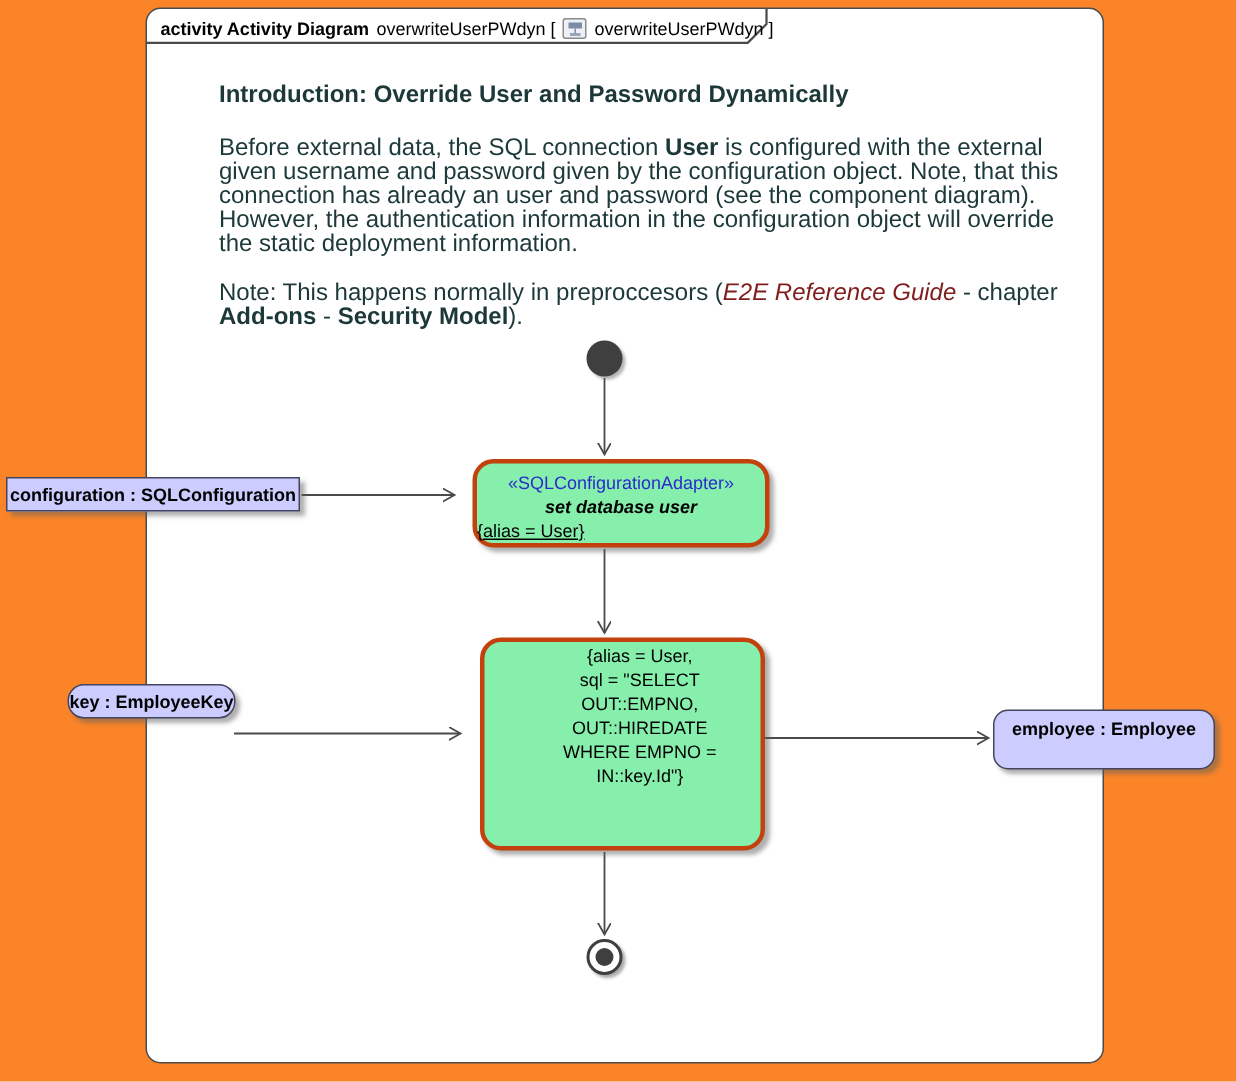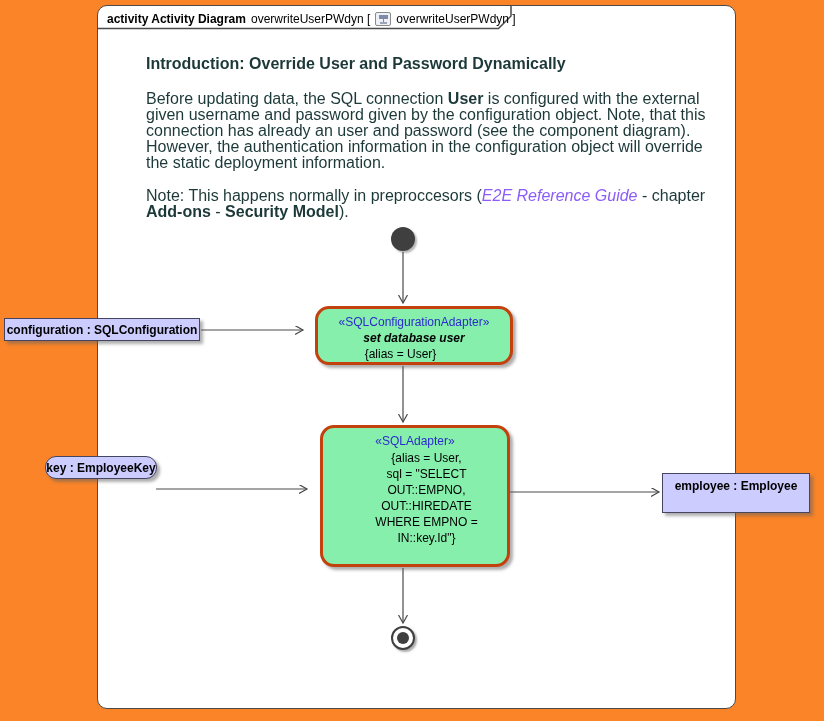--- a/index.html
+++ b/index.html
@@ -30,21 +30,21 @@
   .dgm-icon .b{left:7px;top:6px;width:1px;height:4px;}
   .dgm-icon .c{left:4px;top:9px;width:7px;height:2px;background:#9aa5bd;}
   
   .intro{
     position:absolute;left:48px;top:50px;width:566px;
     font-size:16px;line-height:16px;color:#1C3838;
   }
   .intro .head{font-weight:bold;margin:0 0 19px 0;}
   .intro p{margin:0 0 17px 0;}
   .intro b{font-weight:bold;}
-  .link{color:#8b5cf6;font-style:italic;text-decoration:none;cursor:pointer;}
+  .link{color:#7f1d1d;font-style:italic;text-decoration:none;cursor:pointer;}
   
   .edges{position:absolute;left:0;top:0;pointer-events:none;}
   .initial-node{
     position:absolute;left:391px;top:227px;width:24px;height:24px;
     border-radius:50%;background:#3F3F3F;
     box-shadow:2px 2px 2px rgba(90,90,90,.45);
   }
   .final-node{
     position:absolute;left:391px;top:626px;width:24px;height:24px;box-sizing:border-box;
     border:2px solid #3F3F3F;border-radius:50%;background:#fff;
@@ -56,36 +56,36 @@
   }
   .action{
     position:absolute;box-sizing:border-box;
     background:#86efac;border:3px solid #c2410c;border-radius:14px;
     box-shadow:3px 3px 3px rgba(95,95,95,.5);
     font-size:12px;color:#000;text-align:center;margin-left:10px;
   }
   .action .stereo{color:#2B2BCC;margin-top:6px;line-height:15px;}
   .action .name{font-weight:bold;line-height:16px;font-style:italic;}
   .action1{left:305px;top:306px;width:198px;height:59px;}
-  .action1 .constraint{text-align:center;padding-right:27px;line-height:17px;}
+  .action1 .constraint{text-align:left;padding-right:27px;line-height:17px;text-decoration:underline;}
   .action2{left:310px;top:425px;width:190px;height:142px;}
   .action2 .body{
     text-align:center;padding:1px 4px 0 27px;line-height:16px;
   }
   .action2 .body span{display:block;}
   .objnode{
     position:absolute;box-sizing:border-box;
     background:#CCCCFF;border:1px solid #45455F;
     box-shadow:3px 3px 3px rgba(95,95,95,.5);
     font-size:12px;font-weight:bold;color:#000;
     display:flex;align-items:center;justify-content:center;white-space:nowrap;
   }
   .obj-config{left:4px;top:318px;width:196px;height:23px;}
   .obj-key{left:45px;top:456px;width:112px;height:23px;border-radius:11px;}
-  .obj-employee{left:662px;top:473px;width:148px;height:40px;align-items:flex-start;padding-top:5px;}
+  .obj-employee{left:662px;top:473px;width:148px;height:40px;align-items:flex-start;padding-top:5px;border-radius:10px;}
 </style>
 </head>
 <body>
 
 <div class="frame">
   <svg class="tab-svg" width="420" height="26">
     <path d="M1 23.5 L401.5 23.5 L414 11 L414 1" fill="none" stroke="#4A4A4A" stroke-width="1.5"></path>
   </svg>
   <div class="tab-text">
     <span class="kw">activity Activity Diagram</span>
@@ -93,21 +93,21 @@
     <span class="dgm-icon">
         <i class="a"></i>
         <i class="b"></i>
         <i class="c"></i>
       </span>
     <span>overwriteUserPWdyn ]</span>
   </div>
 
   <div class="intro">
     <p class="head">Introduction: Override User and Password Dynamically</p>
-    <p><span>Before updating data, the SQL connection </span><b>User</b><span> is configured with the external given username and password given by the configuration object. Note, that this connection has already an user and password (see the component diagram). However, the authentication information in the configuration object will override the static deployment information.</span></p>
+    <p><span>Before external data, the SQL connection </span><b>User</b><span> is configured with the external given username and password given by the configuration object. Note, that this connection has already an user and password (see the component diagram). However, the authentication information in the configuration object will override the static deployment information.</span></p>
     <p><span>Note: This happens normally in preproccesors (</span><a class="link">E2E Reference Guide</a><span> - chapter </span><b>Add-ons</b><span> - </span><b>Security Model</b><span>).</span></p>
   </div>
 </div>
 
 <svg class="edges" width="824" height="721">
   <defs>
     <marker id="oarr" markerWidth="11" markerHeight="11" refX="8" refY="4.5" orient="auto" markerUnits="userSpaceOnUse">
       <path d="M0,0 L8,4.5 L0,9" fill="none" stroke="#4A4A4A" stroke-width="1.2"></path>
     </marker>
   </defs>
@@ -121,21 +121,20 @@
 
 <div class="initial-node"></div>
 
 <div class="action action1">
   <div class="stereo">«SQLConfigurationAdapter»</div>
   <div class="name">set database user</div>
   <div class="constraint">{alias = User}</div>
 </div>
 
 <div class="action action2">
-  <div class="stereo">«SQLAdapter»</div>
   <div class="body">
     <span>{alias = User,</span>
     <span>sql = "SELECT OUT::EMPNO,</span>
     <span>OUT::HIREDATE</span>
     <span>WHERE EMPNO = IN::key.Id"}</span>
   </div>
 </div>
 
 <div class="objnode obj-config">
   <span>configuration : SQLConfiguration</span>

